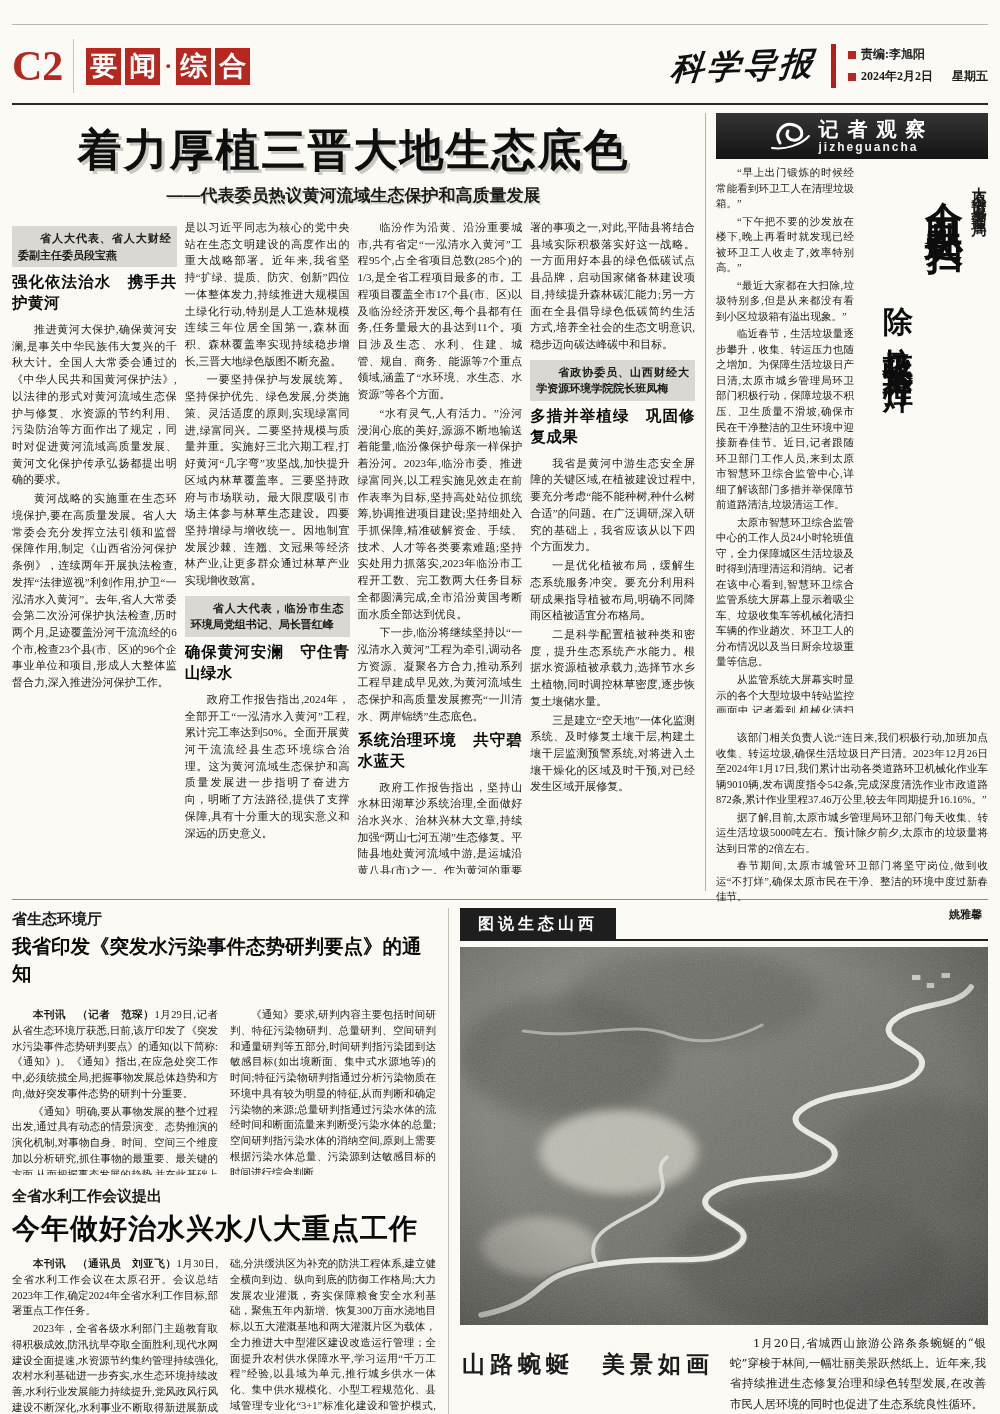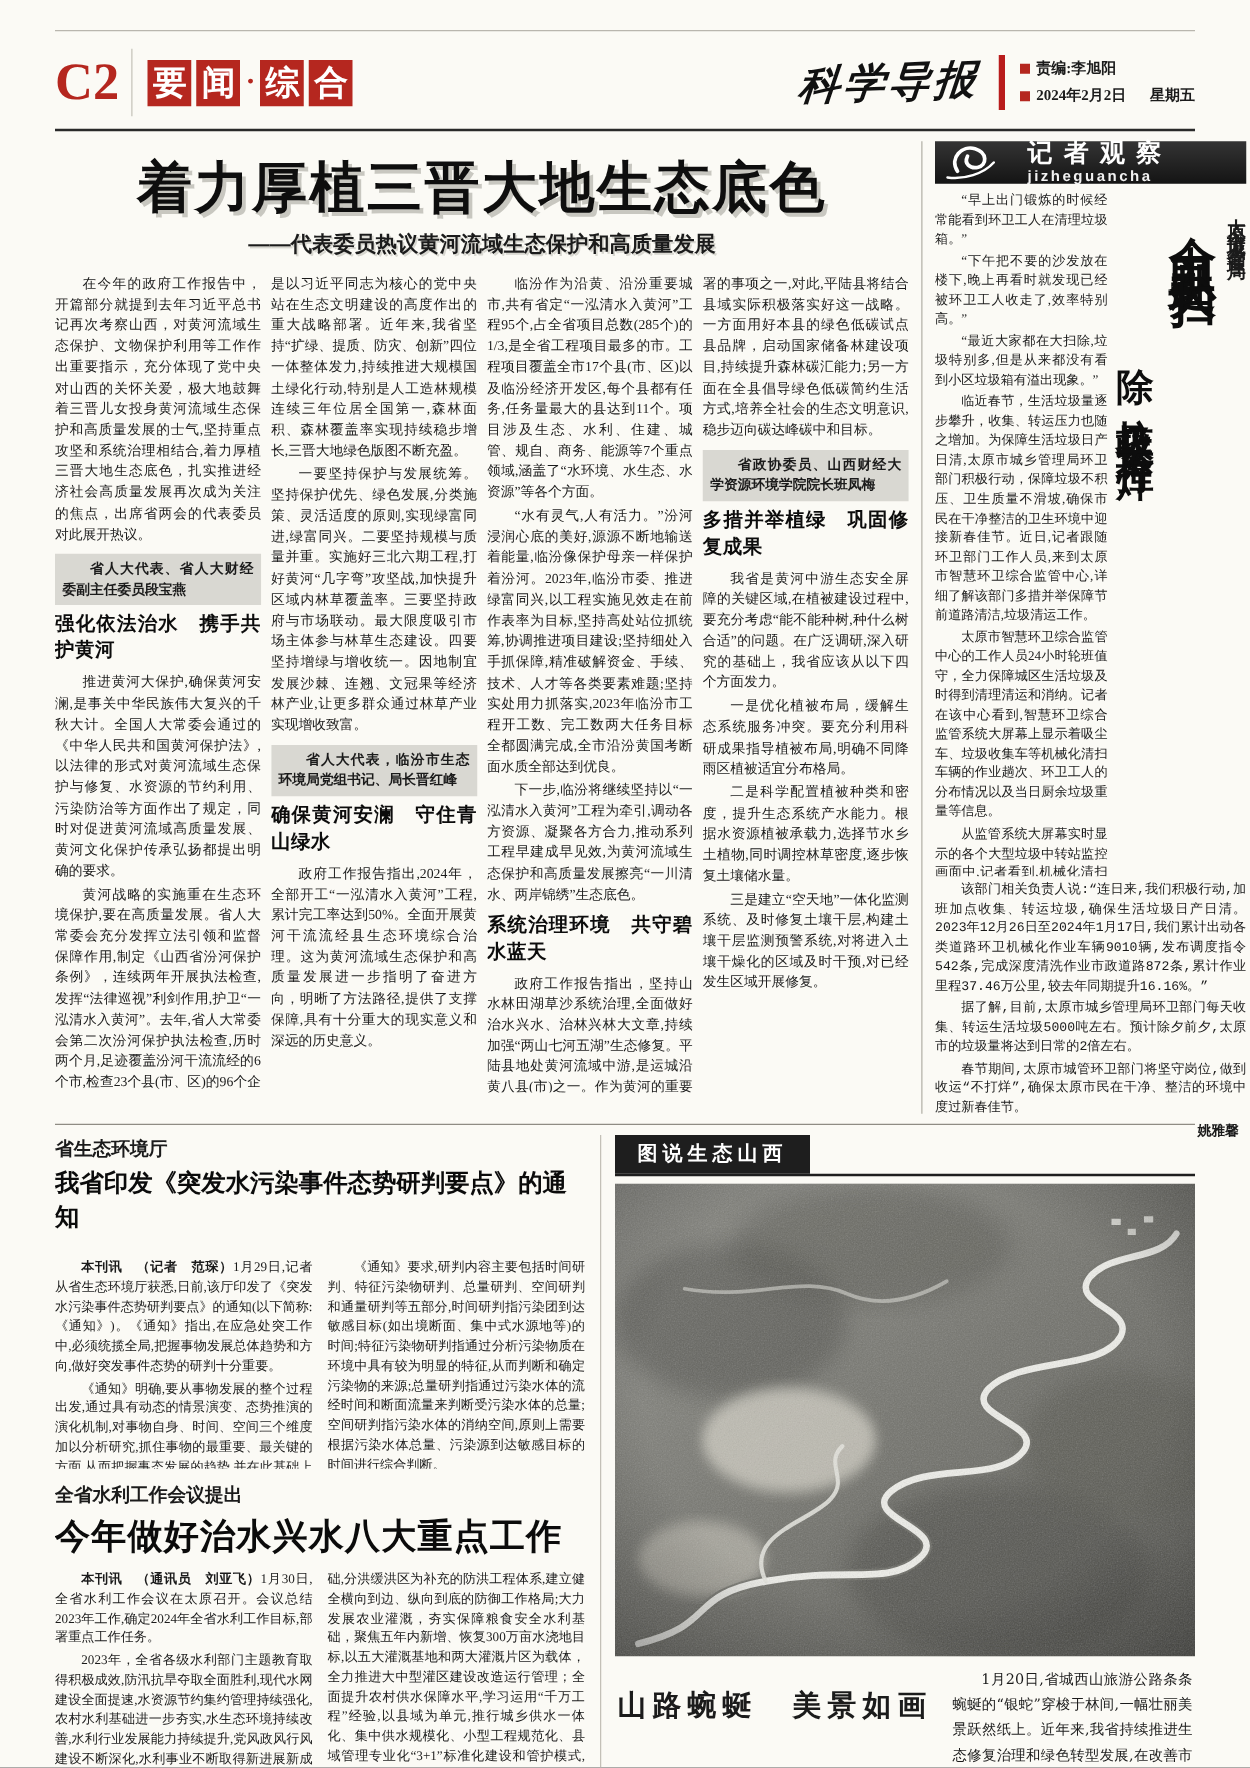--- a/index.html
+++ b/index.html
@@ -1,17 +1,17 @@
 <!DOCTYPE html>
 <html><head>
 <meta charset="utf-8">
 <style>
   html,body{margin:0;padding:0;background:#6e6e6e;}
   .page{width:1000px;height:1414px;margin:0 auto;background:#fbfaf5;color:#1b1b1b;
-        box-sizing:border-box;padding:24px 44px 0;position:relative;overflow:hidden;
+        box-sizing:border-box;padding:24px 12px 0;position:relative;overflow:hidden;
         font-family:"Liberation Serif","DejaVu Serif",serif;}
   .topline{border-top:1px solid #b9b6ae;margin-bottom:6px;}
   
   .masthead-row{display:flex;justify-content:space-between;align-items:center;height:70px;}
   .mh-left{display:flex;align-items:center;gap:10px;}
   .pageno{font-size:42px;font-weight:bold;color:#b5271f;font-family:"Liberation Serif",serif;line-height:1;}
   .vdiv{width:1px;height:54px;background:#c6c3ba;}
   .secboxes{display:flex;align-items:center;}
   .secbox{background:#b5271f;color:#fff;font-family:"Liberation Sans","DejaVu Sans",sans-serif;
           font-weight:900;font-size:27px;line-height:1;padding:5px 4px;margin:0 2px;}
@@ -36,38 +36,38 @@
   .col{flex:1;overflow:hidden;text-align:justify;}
   .bp{font-size:11px;line-height:1.52;margin:0 0 2px;text-indent:2em;}
   .bp b{font-weight:bold;}
   .cont{text-indent:0;}
   .speaker{background:#d9d8d2;font-weight:bold;font-size:11px;line-height:1.5;
            padding:4px 6px;margin:7px 0 5px;text-indent:2em;}
   .colhead{font-family:"Liberation Sans","DejaVu Sans",sans-serif;font-weight:900;font-size:15.5px;
            letter-spacing:.5px;margin:5px 0 7px;color:#0c0c0c;}
   
   .observer{flex:1;margin-left:10px;border-left:1px solid #b4b1a8;padding-left:10px;}
-  .obanner{height:34px;background:linear-gradient(#343434,#141414);display:flex;align-items:center;
-           gap:26px;padding:0 8px;}
+  .obanner{height:46px;background:linear-gradient(#343434,#141414);display:flex;align-items:center;
+           gap:9px;padding:0 8px;justify-content:center;}
   .obt{display:flex;flex-direction:column;gap:2px;}
   .obt1{color:#fff;font-family:"Liberation Sans","DejaVu Sans",sans-serif;font-weight:900;
         font-size:20px;letter-spacing:9px;line-height:1;}
   .obt2{color:#f2f2f2;font-family:"Liberation Sans","DejaVu Sans",sans-serif;font-weight:bold;
         font-size:12px;letter-spacing:2px;line-height:1;}
   .otop{display:flex;height:548px;margin-top:6px;}
   .onarrow{width:138px;flex:0 0 138px;overflow:hidden;text-align:justify;}
   .onarrow .bp,.owide .bp{font-size:10.5px;line-height:1.48;}
   .ohead{flex:1;display:flex;justify-content:flex-end;}
   .vh{writing-mode:vertical-rl;font-family:"Liberation Sans","DejaVu Sans",sans-serif;
       font-weight:900;color:#0d0d0d;}
   .vh1{font-size:38px;margin-top:6px;letter-spacing:7px;}
   .vh2{font-size:30px;margin-top:118px;letter-spacing:5px;}
   .vkicker{writing-mode:vertical-rl;font-size:15px;font-weight:bold;margin-top:10px;
            letter-spacing:5px;font-family:"Liberation Serif",serif;}
-  .owide{margin-top:4px;text-align:justify;font-family:Liberation Mono, monospace;}
+  .owide{margin-top:17px;text-align:justify;}
   .obyline{text-align:right;font-weight:bold;font-size:11px;padding-right:6px;}
   
   .midrule{border-top:1px solid #8f8c84;margin:8px 0 0;}
   
   .bottomrow{display:flex;height:508px;overflow:hidden;padding-top:8px;}
   .bleft{width:424px;flex:0 0 424px;}
   .kicker{font-size:15px;font-weight:bold;margin:2px 0 4px;}
   .env h2{margin:0 0 20px;font-size:19.5px;font-weight:900;letter-spacing:0;
           font-family:"Liberation Serif","DejaVu Serif",serif;color:#0b0b0b;}
   .water h2{margin:0 0 8px;font-size:28px;font-weight:900;letter-spacing:1px;
@@ -125,21 +125,20 @@
     </div>
   </header>
   <div class="headrule"></div>
 
   <div class="mainrow">
     <section class="article">
       <h1>着力厚植三晋大地生态底色</h1>
       <div class="subtitle">——代表委员热议黄河流域生态保护和高质量发展</div>
       <div class="cols">
         <div class="col">
-            <p class="bp">在今年的政府工作报告中，开篇部分就提到去年习近平总书记再次考察山西，对黄河流域生态保护、文物保护利用等工作作出重要指示，充分体现了党中央对山西的关怀关爱，极大地鼓舞着三晋儿女投身黄河流域生态保护和高质量发展的士气,坚持重点攻坚和系统治理相结合,着力厚植三晋大地生态底色，扎实推进经济社会高质量发展再次成为关注的焦点，出席省两会的代表委员对此展开热议。</p>
             <div class="speaker">省人大代表、省人大财经委副主任委员段宝燕</div>
             <div class="colhead">强化依法治水　携手共护黄河</div>
             <p class="bp">推进黄河大保护,确保黄河安澜,是事关中华民族伟大复兴的千秋大计。全国人大常委会通过的《中华人民共和国黄河保护法》,以法律的形式对黄河流域生态保护与修复、水资源的节约利用、污染防治等方面作出了规定，同时对促进黄河流域高质量发展、黄河文化保护传承弘扬都提出明确的要求。</p>
             <p class="bp">黄河战略的实施重在生态环境保护,要在高质量发展。省人大常委会充分发挥立法引领和监督保障作用,制定《山西省汾河保护条例》，连续两年开展执法检查,发挥“法律巡视”利剑作用,护卫“一泓清水入黄河”。去年,省人大常委会第二次汾河保护执法检查,历时两个月,足迹覆盖汾河干流流经的6个市,检查23个县(市、区)的96个企事业单位和项目,形成人大整体监督合力,深入推进汾河保护工作。</p>
           </div>
         <div class="col">
             <p class="bp cont">是以习近平同志为核心的党中央站在生态文明建设的高度作出的重大战略部署。近年来,我省坚持“扩绿、提质、防灾、创新”四位一体整体发力,持续推进大规模国土绿化行动,特别是人工造林规模连续三年位居全国第一,森林面积、森林覆盖率实现持续稳步增长,三晋大地绿色版图不断充盈。</p>
             <p class="bp">一要坚持保护与发展统筹。坚持保护优先、绿色发展,分类施策、灵活适度的原则,实现绿富同进,绿富同兴。二要坚持规模与质量并重。实施好三北六期工程,打好黄河“几字弯”攻坚战,加快提升区域内林草覆盖率。三要坚持政府与市场联动。最大限度吸引市场主体参与林草生态建设。四要坚持增绿与增收统一。因地制宜发展沙棘、连翘、文冠果等经济林产业,让更多群众通过林草产业实现增收致富。</p>
             <div class="speaker">省人大代表，临汾市生态环境局党组书记、局长晋红峰</div>
             <div class="colhead">确保黄河安澜　守住青山绿水</div>

